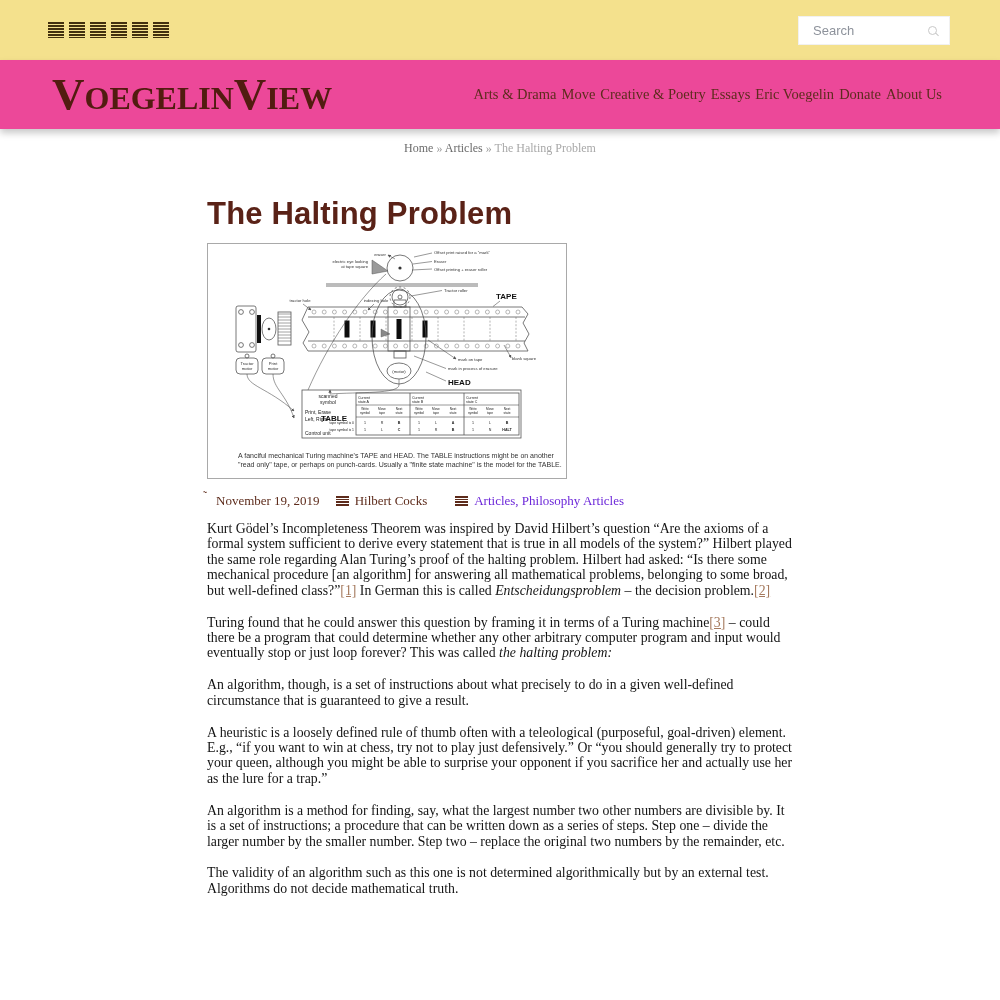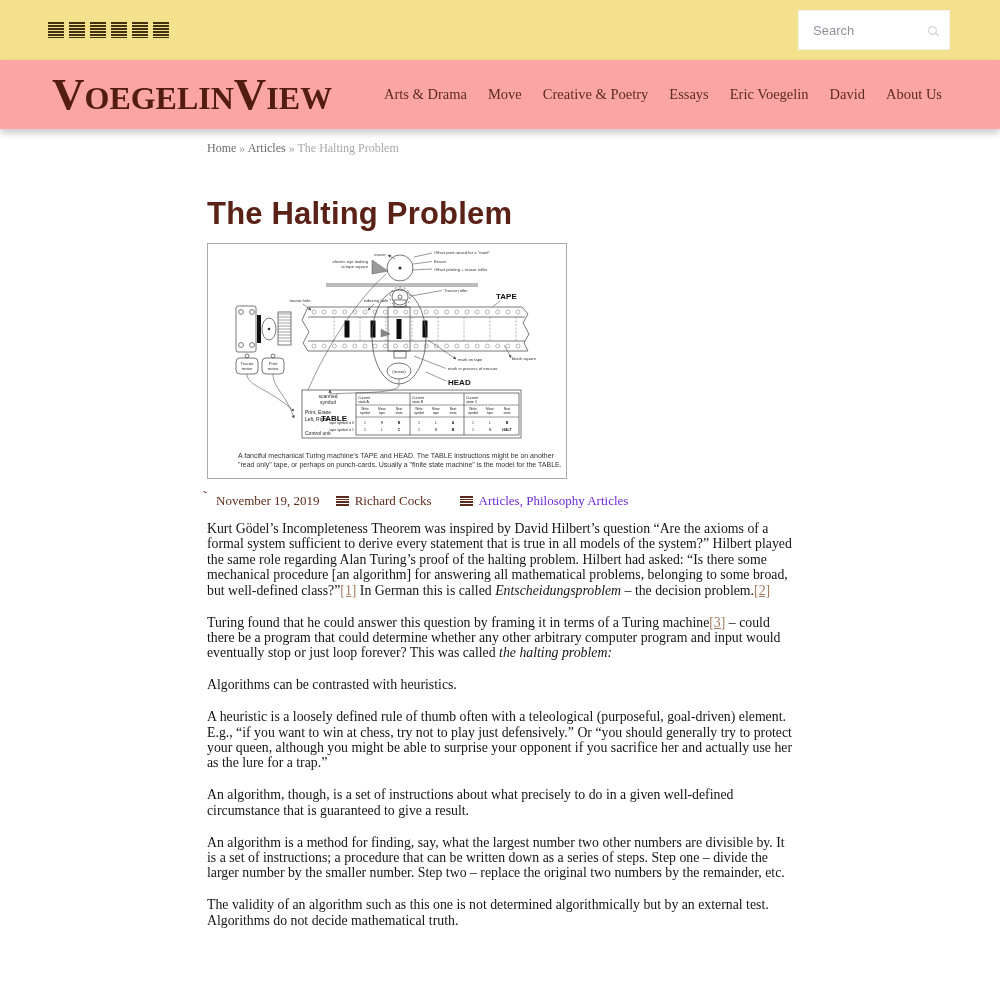--- a/index.html
+++ b/index.html
@@ -14,57 +14,57 @@
     height:60px; background:#f4e18d;
     display:flex; align-items:center;
     padding:0 50px 0 48px;
   }
   .social { display:flex; gap:5px; }
   .icon-bars {
     width:16px; height:16px; display:inline-block; cursor:pointer;
     background:repeating-linear-gradient(to bottom,#42300f 0 1.9px, rgba(0,0,0,0) 1.9px 3.1px);
   }
   .search-box {
-    margin-left:auto; width:152px; height:40px; background:#fff;
+    margin-left:auto; width:152px; height:29px; background:#fff;
     display:flex; align-items:center; padding:0 12px;
     border:1px solid #f1f1f1;
   }
   .search-box input {
     border:none; outline:none; flex:1; min-width:0;
     font-family:"Liberation Sans", sans-serif; font-size:13px; color:#444;
   }
   .search-box input::placeholder { color:#8d929b; }
   .mag {
     width:9px; height:9px; border:1.4px solid #c8c8c8; border-radius:50%;
     position:relative; display:inline-block; cursor:pointer; flex:none;
   }
   .mag::after {
     content:''; position:absolute; width:4px; height:1.4px; background:#c8c8c8;
     transform:rotate(45deg); right:-3px; bottom:-1.5px;
   }
   
   .header {
-    height:69px; background:#fca5a5; position:relative; z-index:2;
+    height:69px; background:#ec4899; position:relative; z-index:2;
     display:flex; align-items:center;
     padding:0 58px 0 52px;
     box-shadow:0 4px 7px rgba(0,0,0,0.22);
   }
   .logo {
     font-family:"Liberation Serif", serif; font-weight:700;
     font-variant:small-caps; font-size:45px; line-height:1;
     color:#521c10; letter-spacing:0px; text-decoration:none;
   }
-  .main-nav { margin-left:auto; display:flex; gap:21px;text-align:right; }
+  .main-nav { margin-left:auto; display:flex; gap:5px;text-align:right; }
   .main-nav a {
     font-family:"Liberation Serif", serif; font-size:14.5px;
     color:#5d2c1d; text-decoration:none; white-space:nowrap;
   }
   
   .breadcrumb-row {
-    width:586px; margin:12px auto 0; text-align:left;
+    width:586px; margin:12px auto 0; text-align:center;
     font-size:12px; color:#8a8a8a;
   }
   .breadcrumb-row a { color:#6b6b6b; text-decoration:none; }
   .breadcrumb-row .sep { color:#9b9b9b; }
   .breadcrumb-row .current { color:#a8a8a8; }
   
   .main { width:586px; margin:0 auto; }
   h1.title {
     margin:40px 0 11px;
     font-family:"Liberation Sans", sans-serif; font-weight:700;
@@ -117,21 +117,21 @@
 </div>
 
 <div class="header">
   <a href="#" class="logo">VoegelinView</a>
   <nav class="main-nav">
       <a href="#">Arts &amp; Drama</a>
       <a href="#">Move</a>
       <a href="#">Creative &amp; Poetry</a>
       <a href="#">Essays</a>
       <a href="#">Eric Voegelin</a>
-      <a href="#">David</a>
+      <a href="#">Donate</a>
       <a href="#">About Us</a>
     </nav>
 </div>
 
 <div class="breadcrumb-row"><a href="#">Home</a><span class="sep"> » </span><a href="#">Articles</a><span class="sep"> » </span><span class="current">The Halting Problem</span></div>
 
 <div class="main">
   <h1 class="title">The Halting Problem</h1>
 
   <figure class="fig">
@@ -347,27 +347,26 @@
 
       <text class="cap" x="30" y="214">A fanciful mechanical Turing machine's TAPE and HEAD. The TABLE instructions might be on another</text>
       <text class="cap" x="30" y="223">"read only" tape, or perhaps on punch-cards. Usually a "finite state machine" is the model for the TABLE.</text>
     </svg>
   </figure>
 
   <div class="meta">
     <span class="glyph">˜</span>
     <span class="date">November 19, 2019</span>
     <span class="icon-bars-sm"></span>
-    <a href="#" class="author" style="color:#5d2b1b;text-decoration:none">Richard Cocks</a>
+    <a href="#" class="author" style="color:#5d2b1b;text-decoration:none">Hilbert Cocks</a>
     <span class="icon-bars-sm"></span>
     <a href="#" style="color:#6d28d9;text-decoration:none">Articles, Philosophy Articles</a>
   </div>
 
   <div class="article-body">
       <p><span>Kurt Gödel’s Incompleteness Theorem was inspired by David Hilbert’s question “Are the axioms of a formal system sufficient to derive every statement that is true in all models of the system?” Hilbert played the same role regarding Alan Turing’s proof of the halting problem. Hilbert had asked: “Is there some mechanical procedure [an algorithm] for answering all mathematical problems, belonging to some broad, but well-defined class?”</span><a href="#" class="fn">[1]</a><span> In German this is called </span><span class="it">Entscheidungsproblem</span><span> – the decision problem.</span><a href="#" class="fn">[2]</a></p>
       <p><span>Turing found that he could answer this question by framing it in terms of a Turing machine</span><a href="#" class="fn">[3]</a><span> – could there be a program that could determine whether any other arbitrary computer program and input would eventually stop or just loop forever? This was called </span><span class="it">the halting problem:</span></p>
-      <p><span>Algorithms can be contrasted with heuristics.</span></p>
+      <p><span>An algorithm, though, is a set of instructions about what precisely to do in a given well-defined circumstance that is guaranteed to give a result.</span></p>
       <p><span>A heuristic is a loosely defined rule of thumb often with a teleological (purposeful, goal-driven) element. E.g., “if you want to win at chess, try not to play just defensively.” Or “you should generally try to protect your queen, although you might be able to surprise your opponent if you sacrifice her and actually use her as the lure for a trap.”</span></p>
-      <p><span>An algorithm, though, is a set of instructions about what precisely to do in a given well-defined circumstance that is guaranteed to give a result.</span></p>
       <p><span>An algorithm is a method for finding, say, what the largest number two other numbers are divisible by. It is a set of instructions; a procedure that can be written down as a series of steps. Step one – divide the larger number by the smaller number. Step two – replace the original two numbers by the remainder, etc.</span></p>
       <p><span>The validity of an algorithm such as this one is not determined algorithmically but by an external test. Algorithms do not decide mathematical truth.</span></p>
     </div>
 </div>
 
 </body></html>

